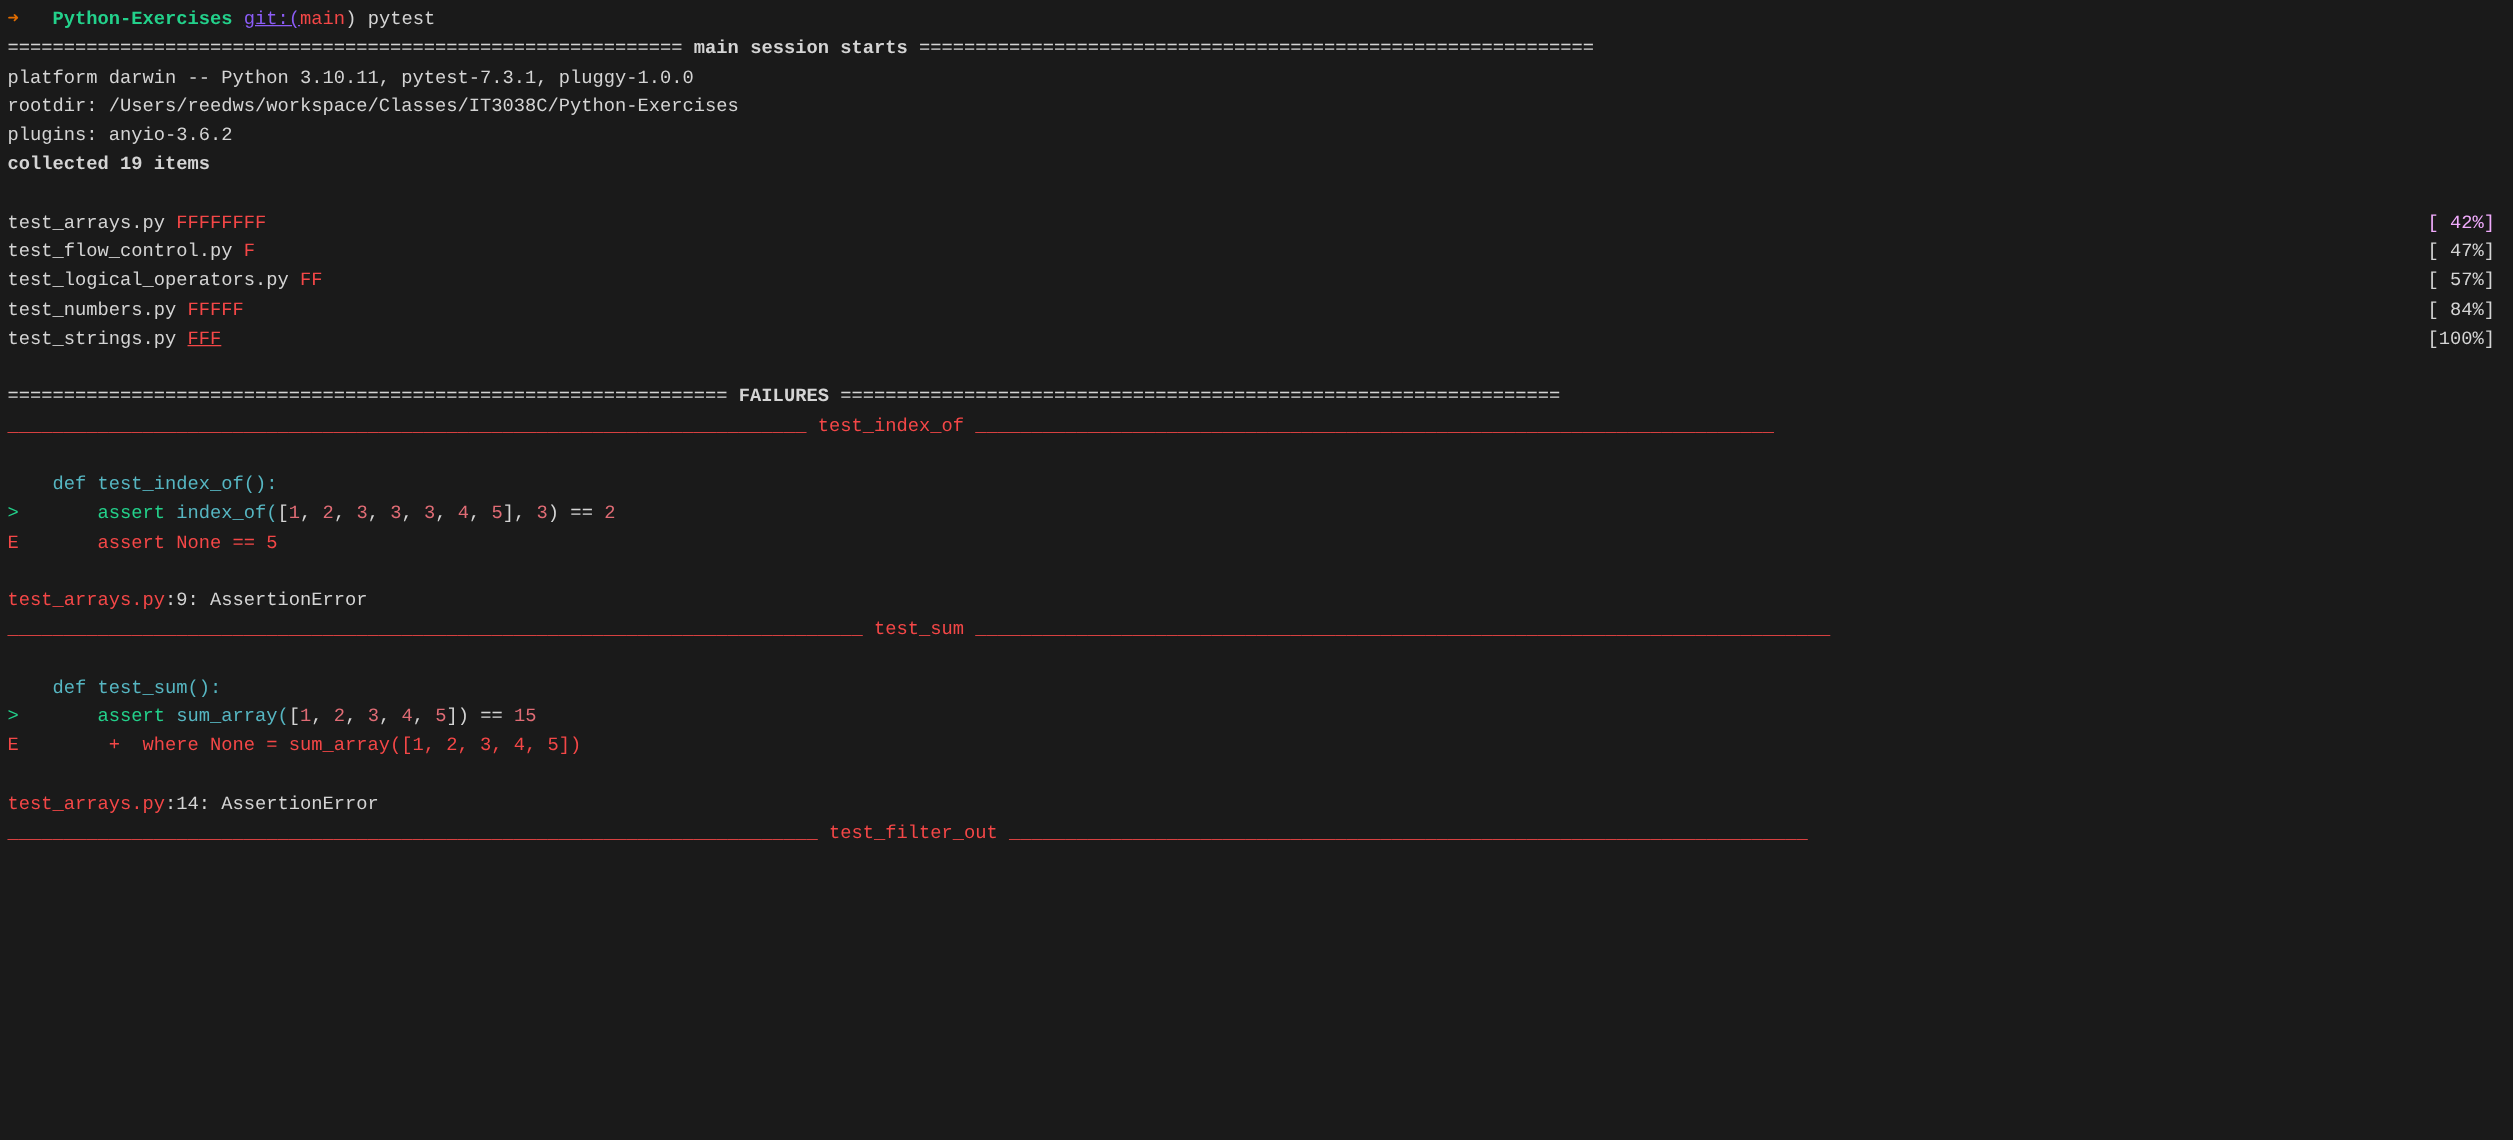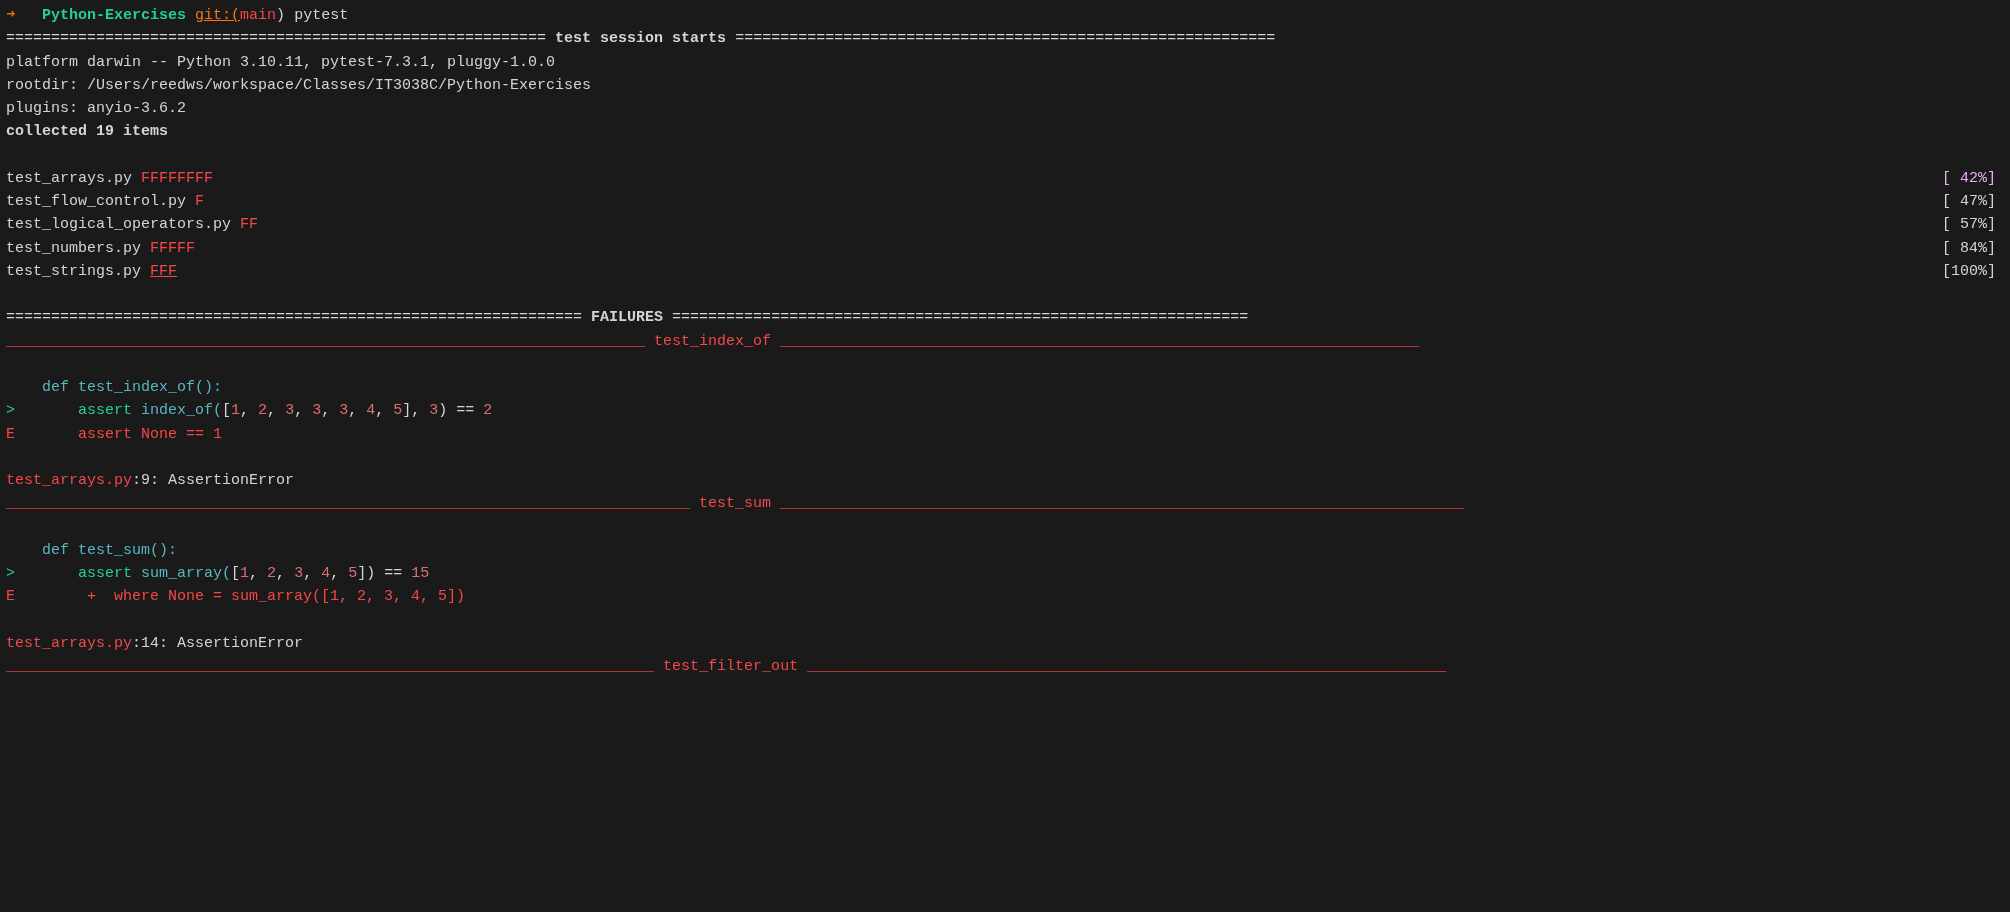--- a/index.html
+++ b/index.html
@@ -64,26 +64,26 @@
     }
   </style>
 </head>
 <body>
 
 <div class="terminal">
 
   <div class="prompt-line">
     <span style="color:#e06c00;">➜ </span>
     <span style="color:#23d18b; font-weight:bold;">  Python-Exercises </span>
-    <span style="color:#f97316;text-decoration:underline;">git:(</span><span style="color:#f44747;">main</span><span style="color:#d4d4d4;">) </span>
+    <span style="color:#8b5cf6;text-decoration:underline;">git:(</span><span style="color:#f44747;">main</span><span style="color:#d4d4d4;">) </span>
     <span style="color:#d4d4d4;">pytest</span>
   </div>
 
   <div class="separator-line">
-    <span style="color:#d4d4d4;">============================================================<span style="color:#d4d4d4; font-weight:bold;"> test session starts </span>============================================================</span>
+    <span style="color:#d4d4d4;">============================================================<span style="color:#d4d4d4; font-weight:bold;"> main session starts </span>============================================================</span>
   </div>
 
   <div class="line">
     <span>platform darwin -- Python 3.10.11, pytest-7.3.1, pluggy-1.0.0</span>
   </div>
   <div class="line">
     <span>rootdir: /Users/reedws/workspace/Classes/IT3038C/Python-Exercises</span>
   </div>
   <div class="line">
     <span>plugins: anyio-3.6.2</span>
@@ -126,21 +126,21 @@
   </div>
 
   <div class="line">&nbsp;</div>
 
   <div class="line">
     <span style="color:#56b6c2;">    def test_index_of():</span>
   </div>
   <div class="line">
     <span style="color:#23d18b;">&gt;       </span><span style="color:#23d18b;">assert </span><span style="color:#56b6c2;">index_of(</span><span style="color:#d4d4d4;">[</span><span style="color:#e06c75;">1</span><span style="color:#d4d4d4;">, </span><span style="color:#e06c75;">2</span><span style="color:#d4d4d4;">, </span><span style="color:#e06c75;">3</span><span style="color:#d4d4d4;">, </span><span style="color:#e06c75;">3</span><span style="color:#d4d4d4;">, </span><span style="color:#e06c75;">3</span><span style="color:#d4d4d4;">, </span><span style="color:#e06c75;">4</span><span style="color:#d4d4d4;">, </span><span style="color:#e06c75;">5</span><span style="color:#d4d4d4;">], </span><span style="color:#e06c75;">3</span><span style="color:#d4d4d4;">) == </span><span style="color:#e06c75;">2</span></div>
   <div class="line">
-    <span style="color:#f44747;">E       assert None == 1</span>
+    <span style="color:#f44747;">E       assert None == 5</span>
   </div>
 
   <div class="line">&nbsp;</div>
 
   <div class="line">
     <span style="color:#f44747;">test_arrays.py</span><span style="color:#d4d4d4;">:9: AssertionError</span>
   </div>
 
   <div class="red-separator">
     <span style="color:#f44747;">____________________________________________________________________________ test_sum ____________________________________________________________________________</span>

